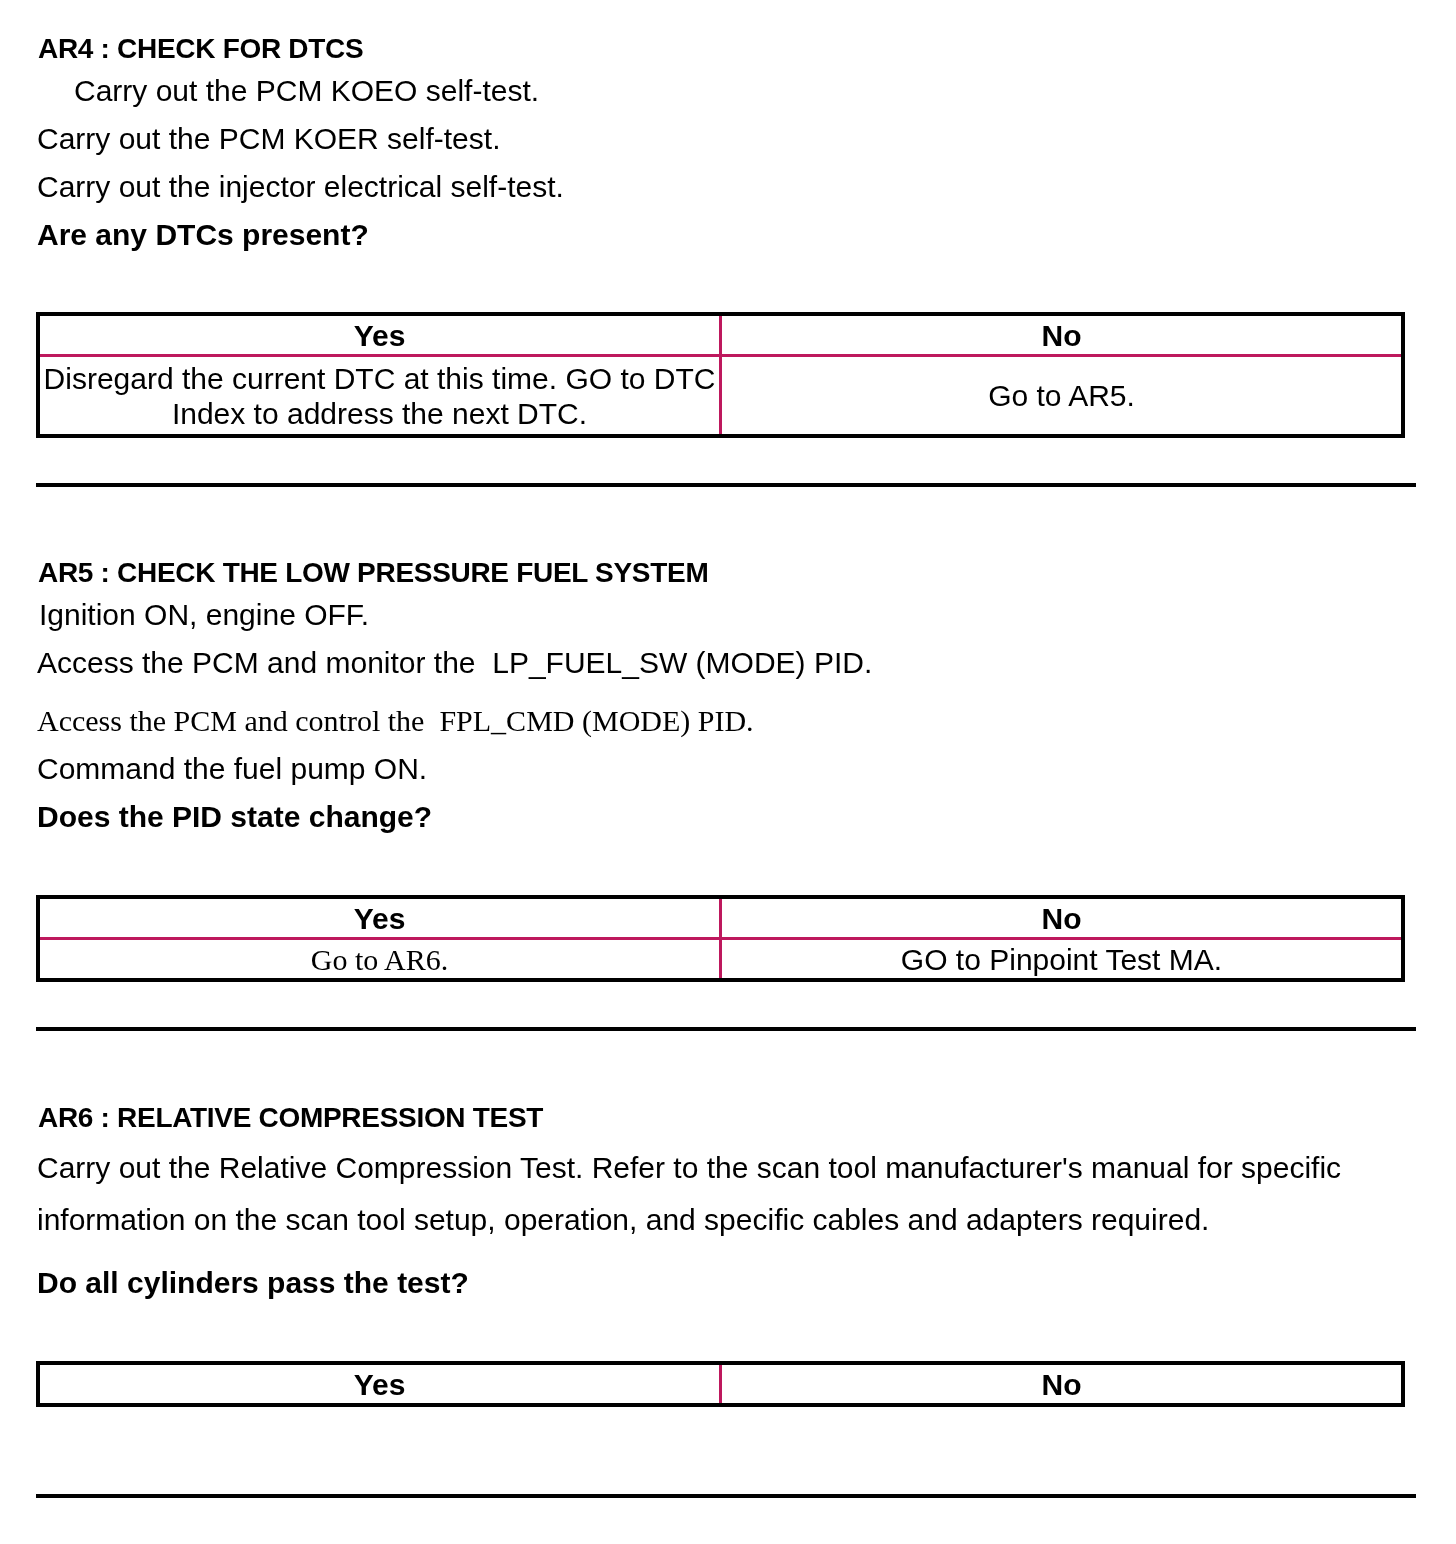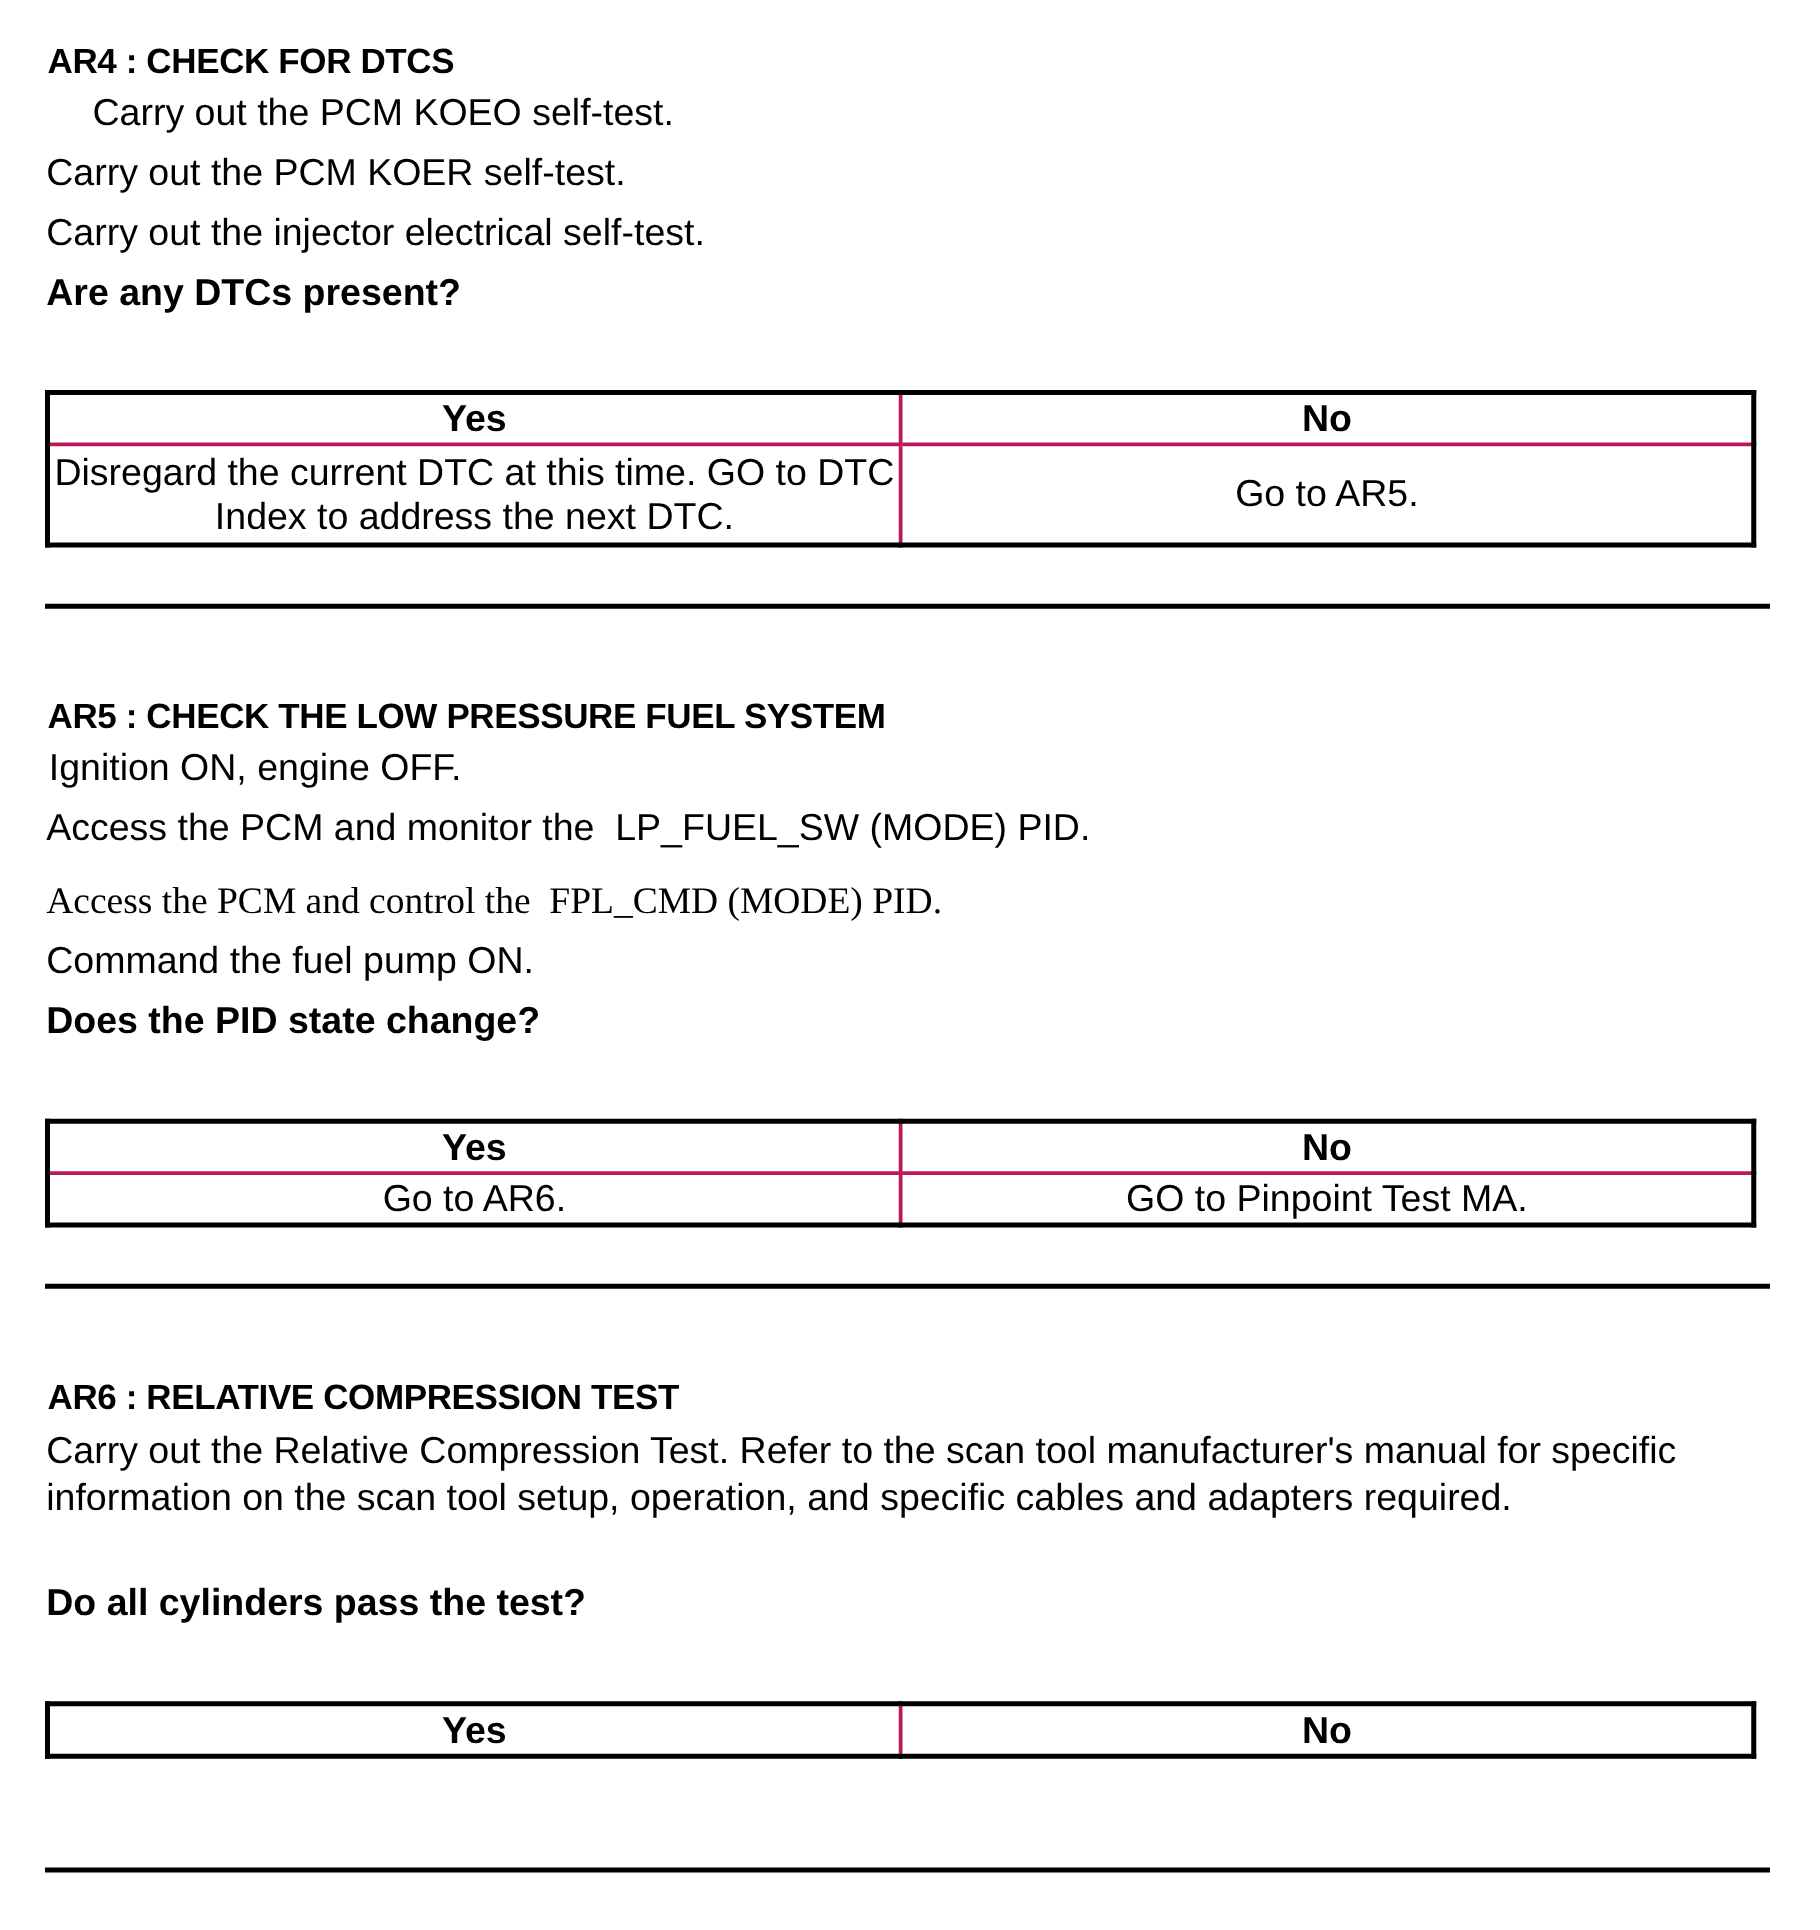--- a/index.html
+++ b/index.html
@@ -2,21 +2,21 @@
 <html><head>
 <meta charset="utf-8">
 <style>
   html, body { margin: 0; padding: 0; background: #ffffff; }
   body { width: 1456px; height: 1544px; position: relative; overflow: hidden;
          font-family: "Liberation Sans", sans-serif; color: #000; }
   .abs { position: absolute; white-space: nowrap; }
   .heading { font-weight: bold; font-size: 28px; letter-spacing: -0.3px; }
   .step { font-size: 30px; }
   .question { font-size: 30px; font-weight: bold; }
-  .para { font-size: 30px; white-space: normal; line-height: 38px; width: 1380px; }
+  .para { font-size: 30px; white-space: normal; line-height: 52px; width: 1380px; }
   table.yn { position: absolute; left: 36px; width: 1369px; border-collapse: collapse;
              border: 4px solid #000; table-layout: fixed; }
   table.yn td, table.yn th { border: 3px solid #be185d; text-align: center; font-size: 30px;
              padding: 0; line-height: 35px; }
   table.yn th { font-weight: bold; height: 38px; }
   table.yn td { font-weight: normal; }
   .rule { position: absolute; left: 36px; width: 1380px; height: 4px; background: #000; }
 </style>
 </head>
 <body>
@@ -57,21 +57,21 @@
   <colgroup>
       <col style="width:50%">
       <col style="width:50%">
     </colgroup>
   <tbody>
       <tr>
     <th>Yes</th>
     <th>No</th>
   </tr>
   <tr>
-    <td style="height:38px;">Go to AR6.</td>
+    <td style="height:38px;font-family:Liberation Serif, serif;">Go to AR6.</td>
     <td style="height:38px;">GO to Pinpoint Test MA.</td>
   </tr>
 </tbody>
   </table>
 
 <div class="rule" style="top:1027px;"></div>
 
 <div class="abs heading" style="left:38px; top:1102px;">AR6 : RELATIVE COMPRESSION TEST</div>
 <div class="abs para" style="left:37px; top:1142px;">Carry out the Relative Compression Test. Refer to the scan tool manufacturer's manual for specific information on the scan tool setup, operation, and specific cables and adapters required.</div>
 <div class="abs question" style="left:37px; top:1266px;">Do all cylinders pass the test?</div>

